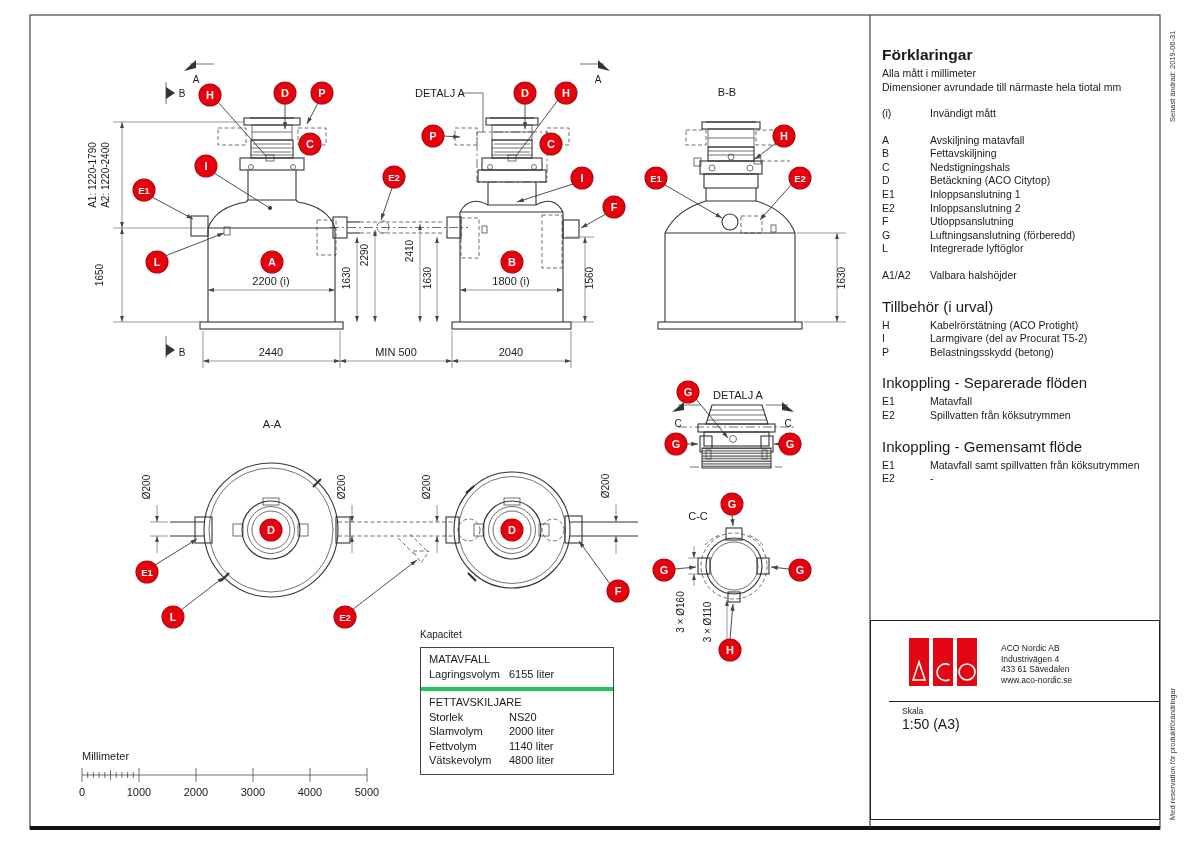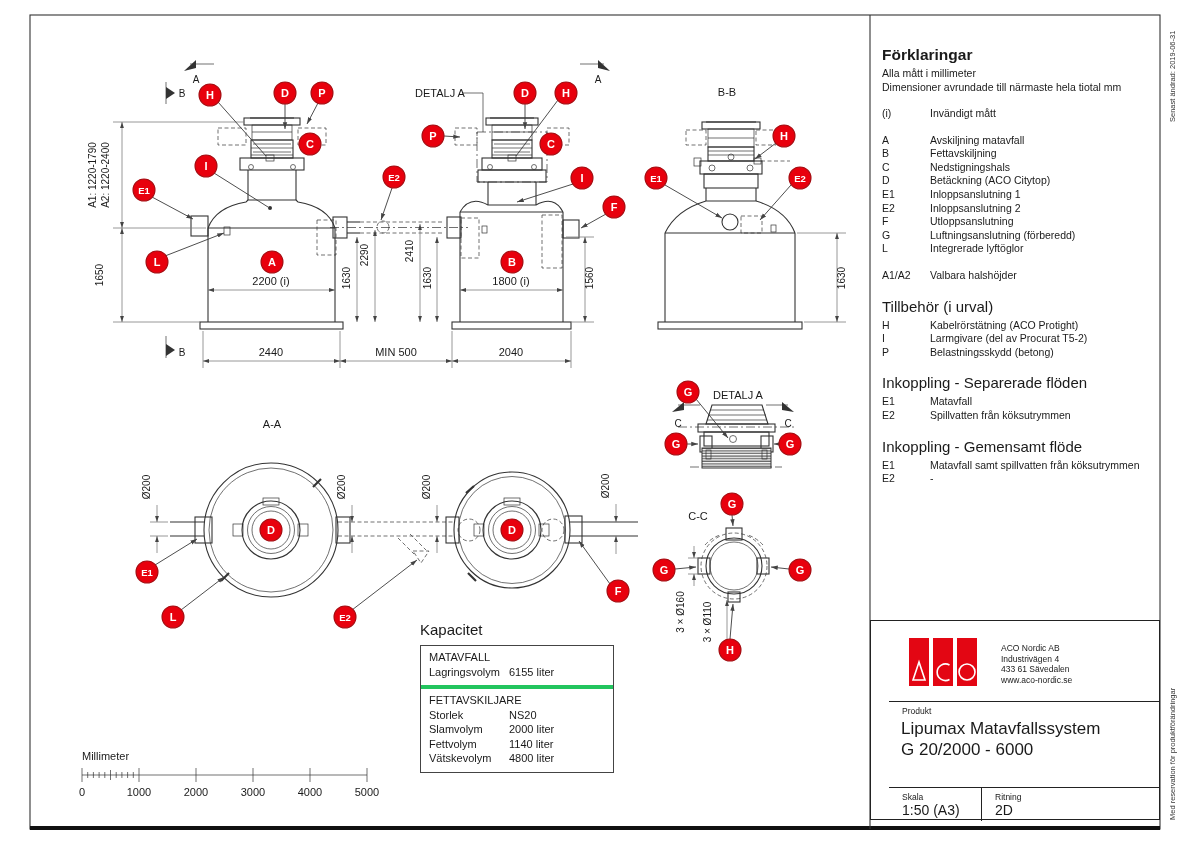--- a/index.html
+++ b/index.html
@@ -12,21 +12,21 @@
   .legend-panel{position:absolute;left:882px;top:46px;width:272px;}
   .lh1{font-size:15.5px;margin:0 0 3px 0;font-weight:bold;}
   .lh2{font-size:15px;margin:15px 0 4px 0;font-weight:normal;}
   .lnote{font-size:10.5px;line-height:13.5px;}
   .lrow{display:flex;font-size:10.5px;line-height:13.6px;}
   .lkey{width:48px;flex:none;}
   .lgap{height:13px;}
 
   
   .captable{position:absolute;left:420px;top:621px;width:194px;}
-  .cap-title{font-size:15px;margin-bottom:7px;}
+  .cap-title{font-size:10px;margin-bottom:7px;margin-top:8px;}
   .cap-box{border:1px solid #444;}
   .cap-sec{padding:4px 8px 6px 8px;font-size:11px;line-height:14.5px;}
   .cap-sec + .cap-sec{border-top:4px solid #22c55e;}
   .cap-row{display:flex;}
   .cap-lab{width:80px;flex:none;}
 
   
   .titleblock{position:absolute;left:870px;top:620px;width:290px;height:200px;
               border:1px solid #222;box-sizing:border-box;padding-left:18px;}
   .tb-logo-row{position:relative;height:80px;border-bottom:1px solid #222;}
@@ -666,35 +666,24 @@
       <path d="M40.5,27 A8.3,8.3 0 1 0 40.5,41.5" fill="none" stroke="#fff" stroke-width="1.6"></path>
       <circle cx="58" cy="34" r="8" fill="none" stroke="#fff" stroke-width="1.6"></circle>
     </svg>
     <div class="tb-addr">
       <div>ACO Nordic AB</div>
       <div>Industrivägen 4</div>
       <div>433 61  Sävedalen</div>
       <div>www.aco-nordic.se</div>
     </div>
   </div>
-  <div class="tb-prod">
-    <div class="tb-small">Produkt</div>
-    <div class="tb-name">
-      <div>Lipumax Matavfallssystem</div>
-      <div>G 20/2000 - 6000</div>
-    </div>
-  </div>
   <div class="tb-bottom">
     <div class="tb-cell">
       <div class="tb-small">Skala</div>
       <div class="tb-val">1:50 (A3)</div>
     </div>
-    <div class="tb-cell c2">
-      <div class="tb-small">Ritning</div>
-      <div class="tb-val">2D</div>
-    </div>
   </div>
 </div>
 
 <div class="vnote vtop">Senast ändrad: 2019-06-31</div>
 <div class="vnote vbot">Med reservation för produktförändringar</div>
 
 </div>
 
 </body></html>

